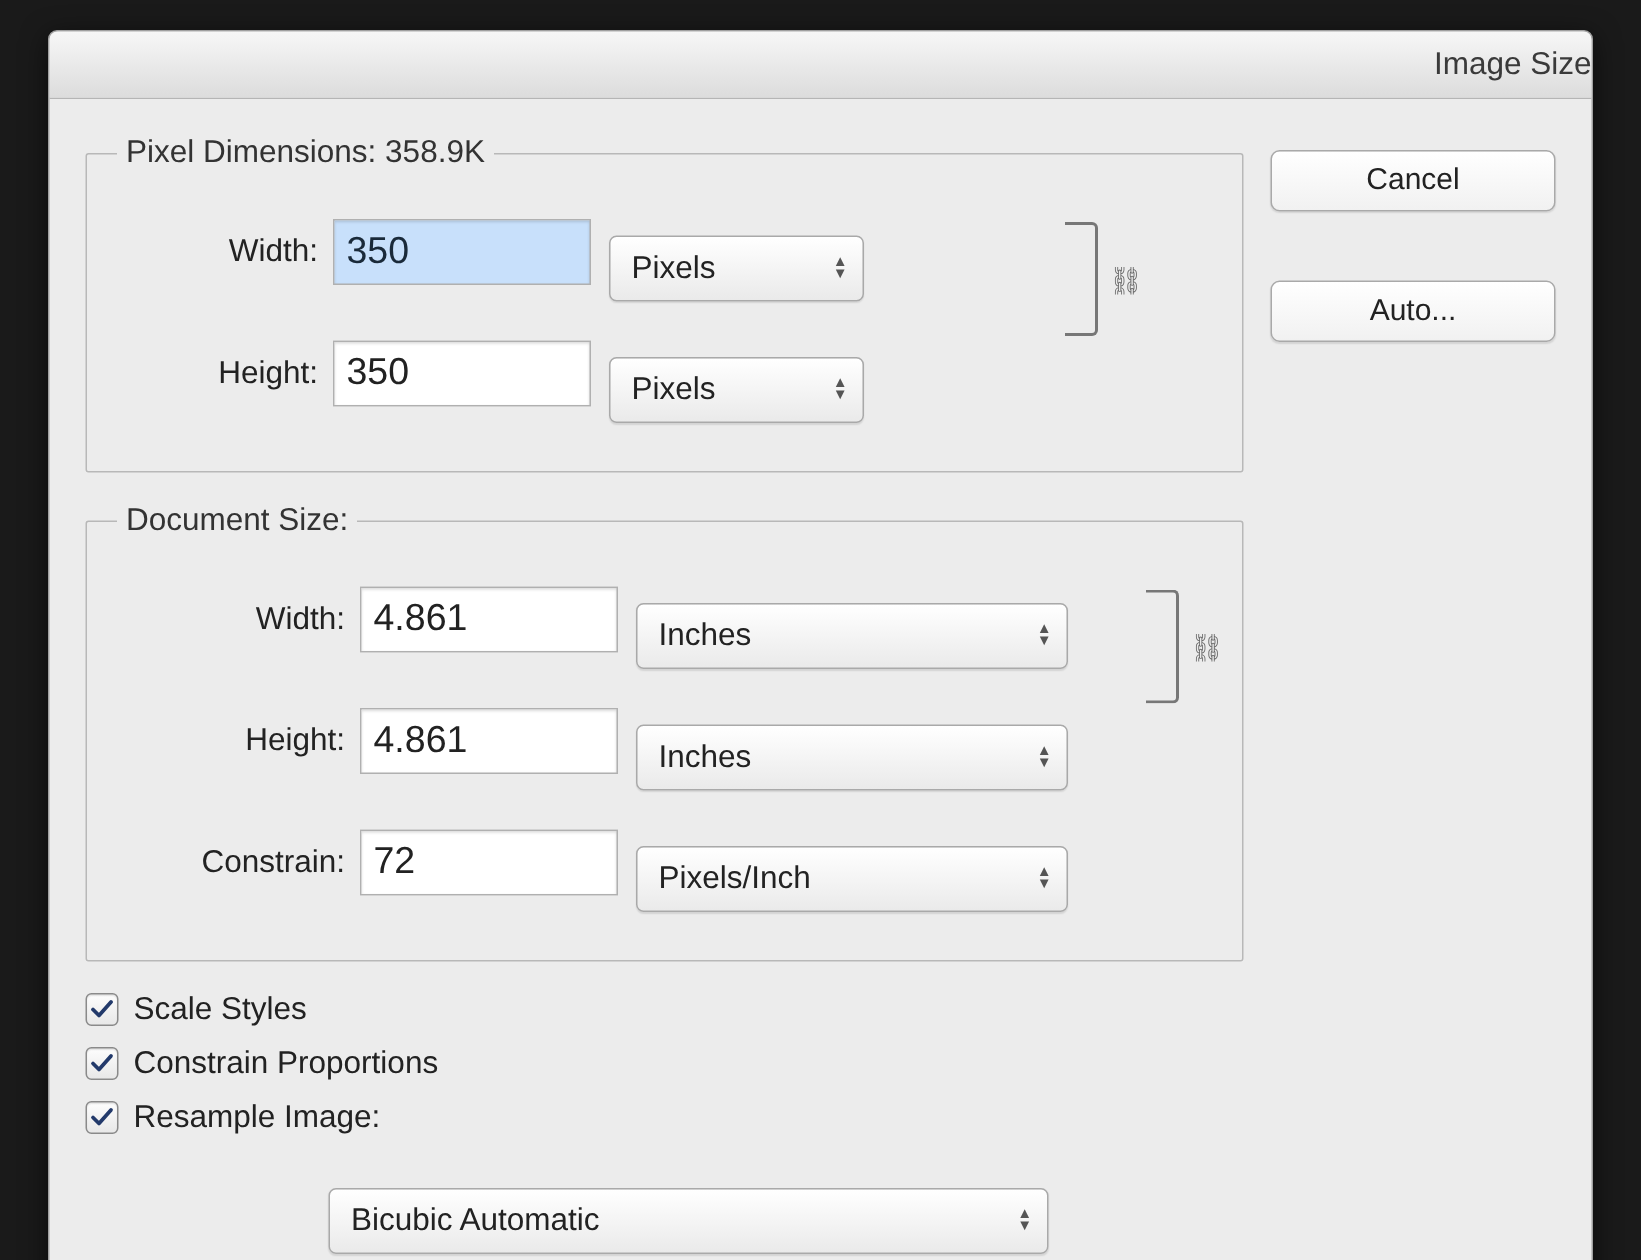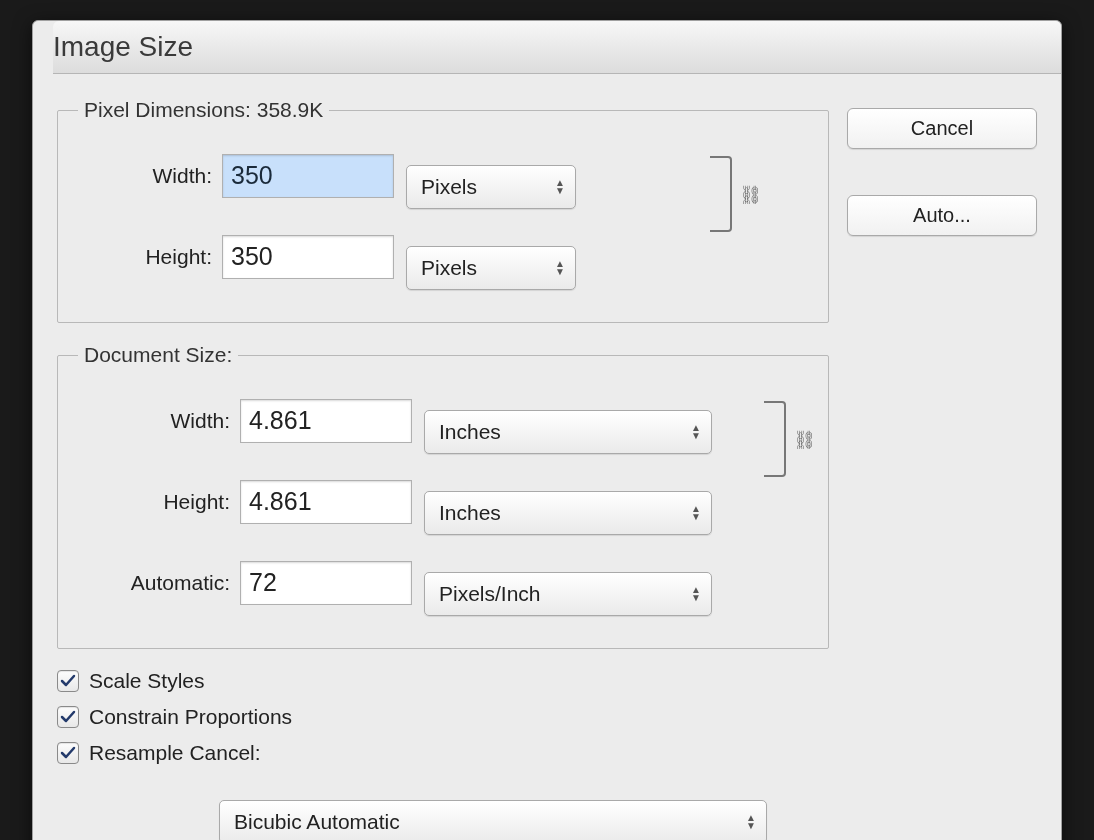--- a/index.html
+++ b/index.html
@@ -15,25 +15,24 @@
       background: #ececec;
       border: 1px solid #a0a0a0;
       border-radius: 6px;
       width: 1030px;
       box-shadow: 0 4px 18px rgba(0,0,0,0.6);
     }
     .titlebar {
       background: linear-gradient(#f7f7f7, #dcdcdc);
       border-bottom: 1px solid #b5b5b5;
       border-radius: 6px 6px 0 0;
-      text-align: left;
-      font-size: 28px;
+      text-align: right;
+      font-size: 21px;
       color: #3a3a3a;
       padding: 10px 0;
-      margin-left: 20px;
     }
     .content {
       display: flex;
       padding: 24px 24px 32px 24px;
     }
     .left {
       flex: 1;
       padding-right: 18px;
     }
     .right {
@@ -113,21 +112,21 @@
       padding: 0 36px 0 14px;
       font-size: 21px;
       color: #222;
       margin-left: 12px;
       box-shadow: 0 1px 1px rgba(0,0,0,0.1);
       cursor: pointer;
       margin-top: 23px;
     }
     .sel-w1 { width: 170px; }
     .sel-w2 { width: 288px; }
-    .sel-w3 { width: 548px; }
+    .sel-w3 { width: 480px; }
     .select .arrows {
       position: absolute;
       right: 10px;
       top: 50%;
       transform: translateY(-50%);
       display: flex;
       flex-direction: column;
       line-height: 8px;
       font-size: 10px;
       color: #555;
@@ -227,21 +226,21 @@
         </div>
         <div class="row">
           <div class="lbl lbl-wide">Height:</div>
           <input class="inp" value="4.861" style="">
           <div class="select sel-w2">
             <span>Inches</span>
             <span class="arrows">▲<br>▼</span>
           </div>
         </div>
         <div class="row">
-          <div class="lbl lbl-wide">Automatic:</div>
+          <div class="lbl lbl-wide">Constrain:</div>
           <input class="inp" value="72" style="">
           <div class="select sel-w2">
             <span>Pixels/Inch</span>
             <span class="arrows">▲<br>▼</span>
           </div>
         </div>
         <div class="link-bracket two"></div>
         <div class="link-icon two">⛓</div>
       </fieldset>
 
@@ -262,21 +261,21 @@
         </div>
         <span>Constrain Proportions</span>
       </div>
 
       <div class="checkrow">
         <div class="chk">
           <svg viewBox="0 0 16 16">
               <path d="M2 8 L6 12 L14 3" stroke="#233a6b" stroke-width="2.5" fill="none" stroke-linecap="round" stroke-linejoin="round"></path>
             </svg>
         </div>
-        <span>Resample Cancel:</span>
+        <span>Resample Image:</span>
       </div>
 
       <div class="resample-row">
         <div class="select sel-w3">
           <span>Bicubic Automatic</span>
           <span class="arrows">▲<br>▼</span>
         </div>
       </div>
 
     </div>

